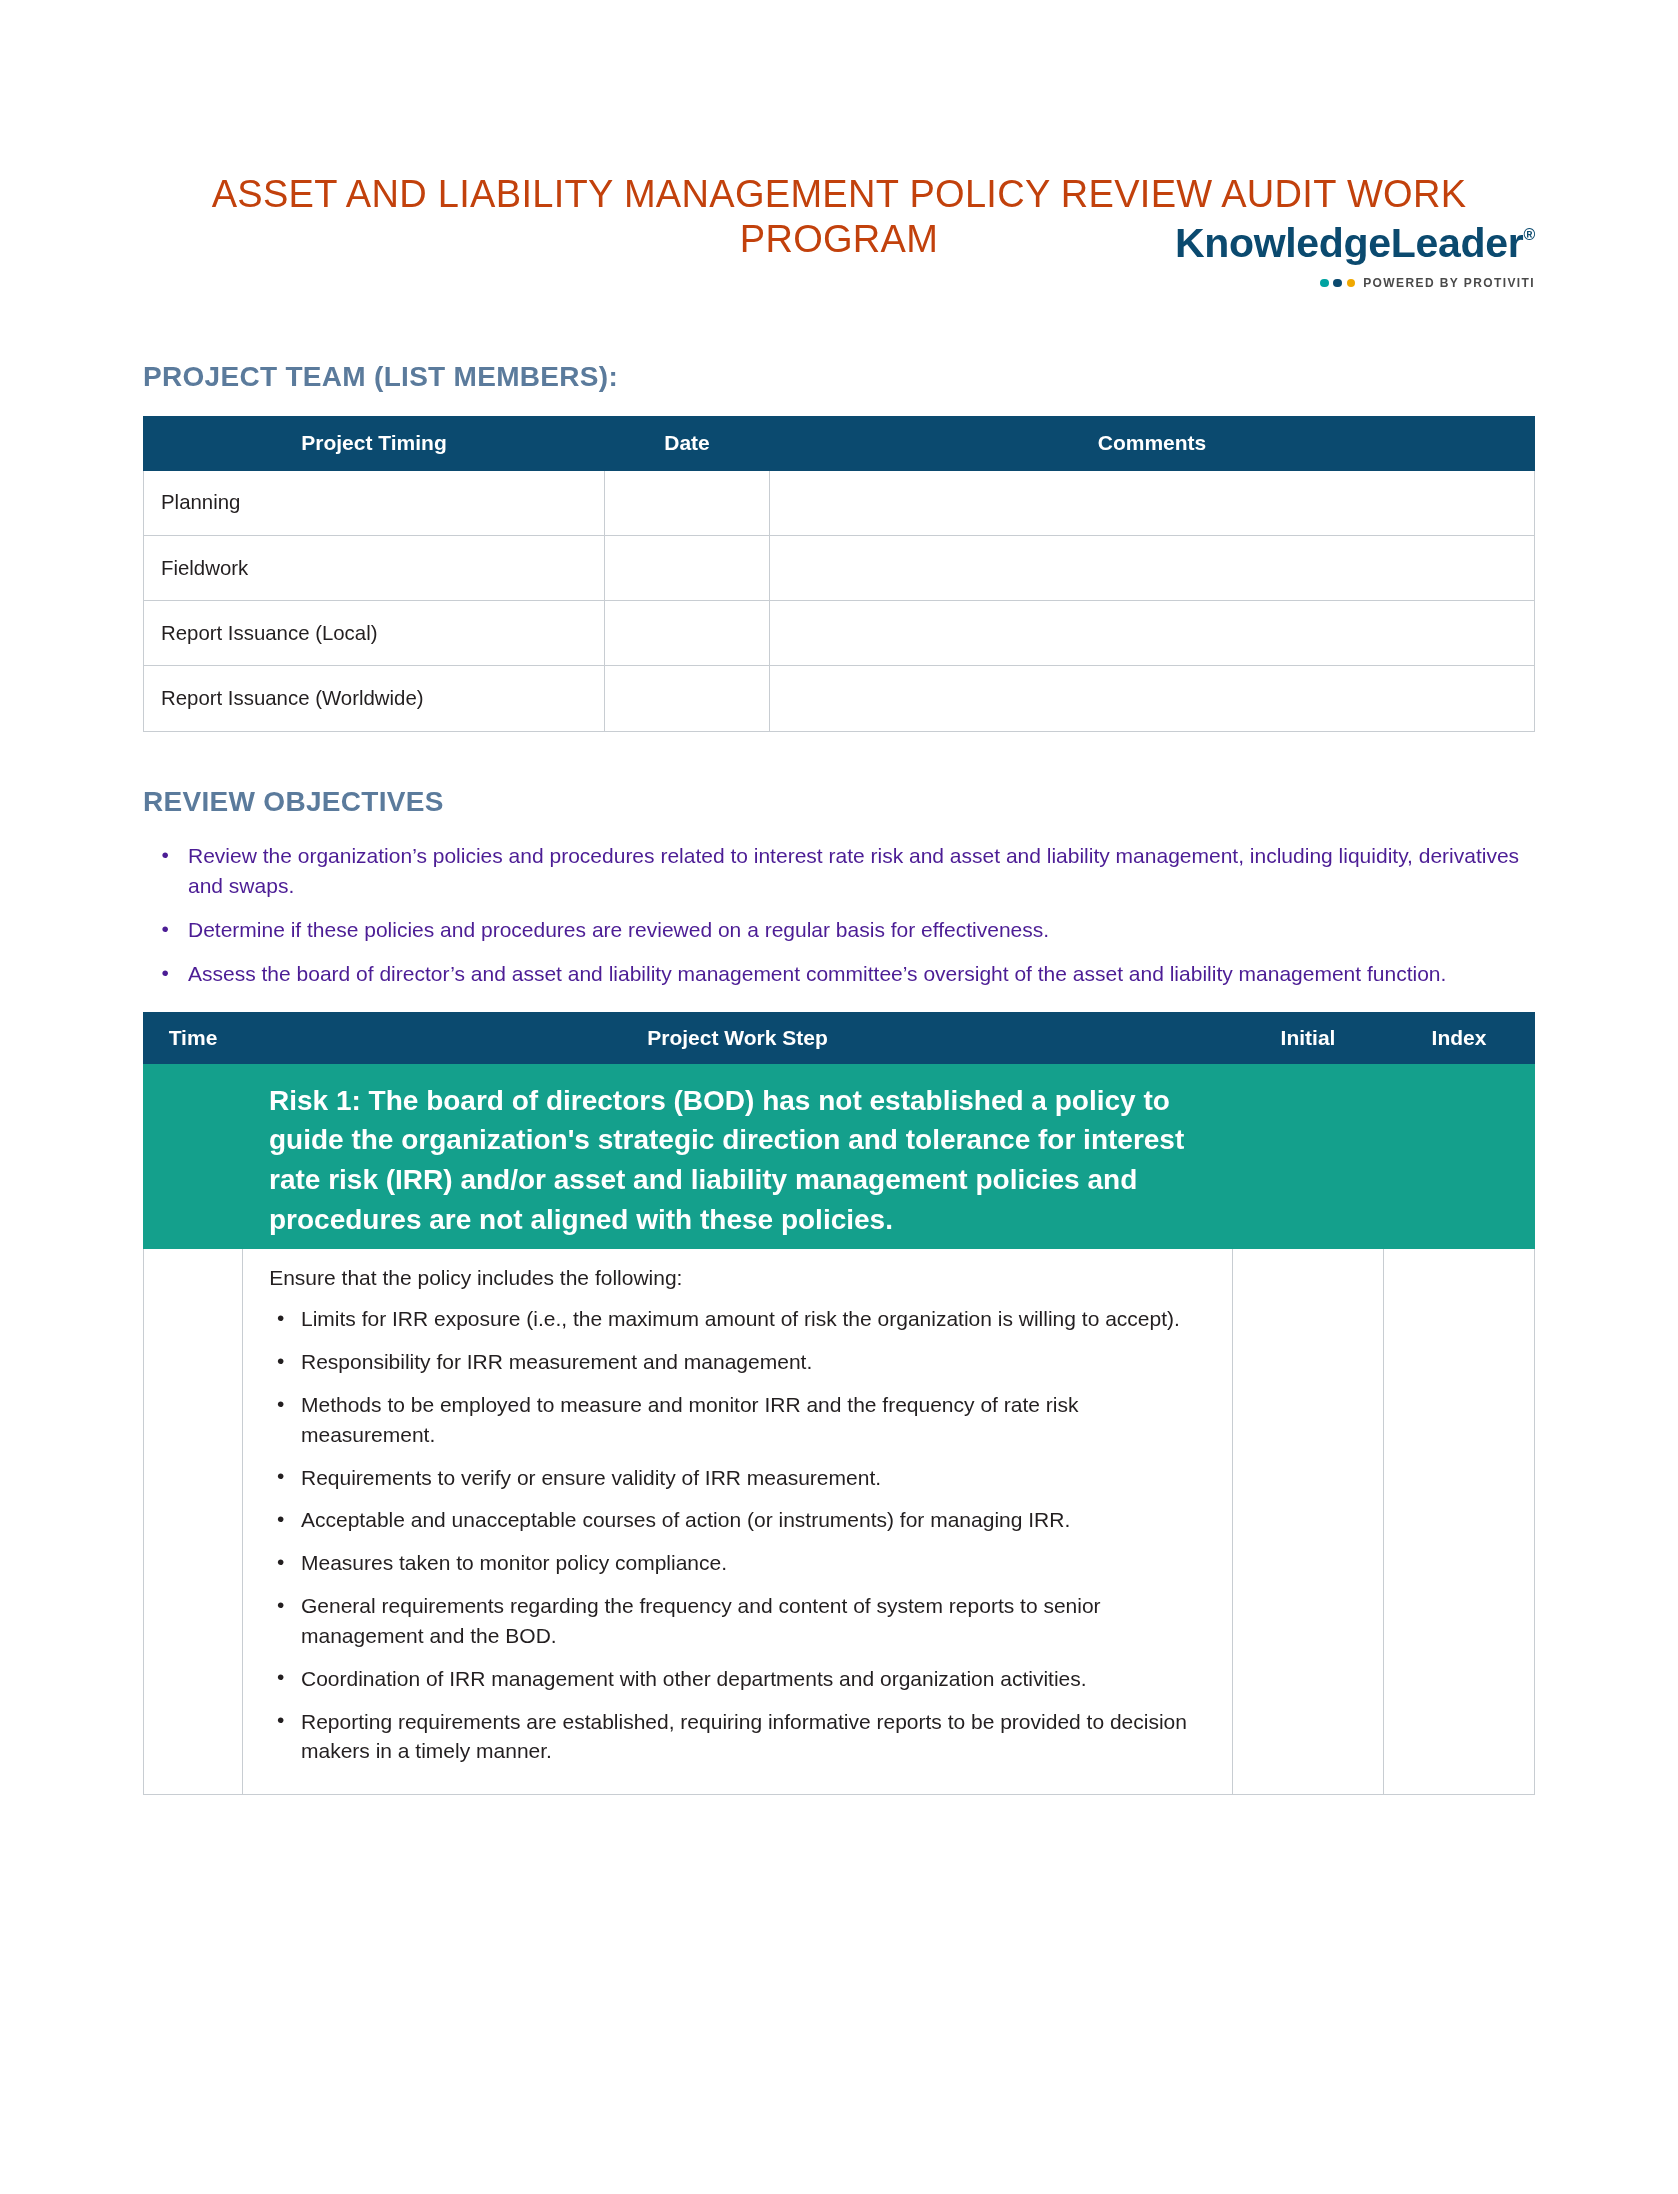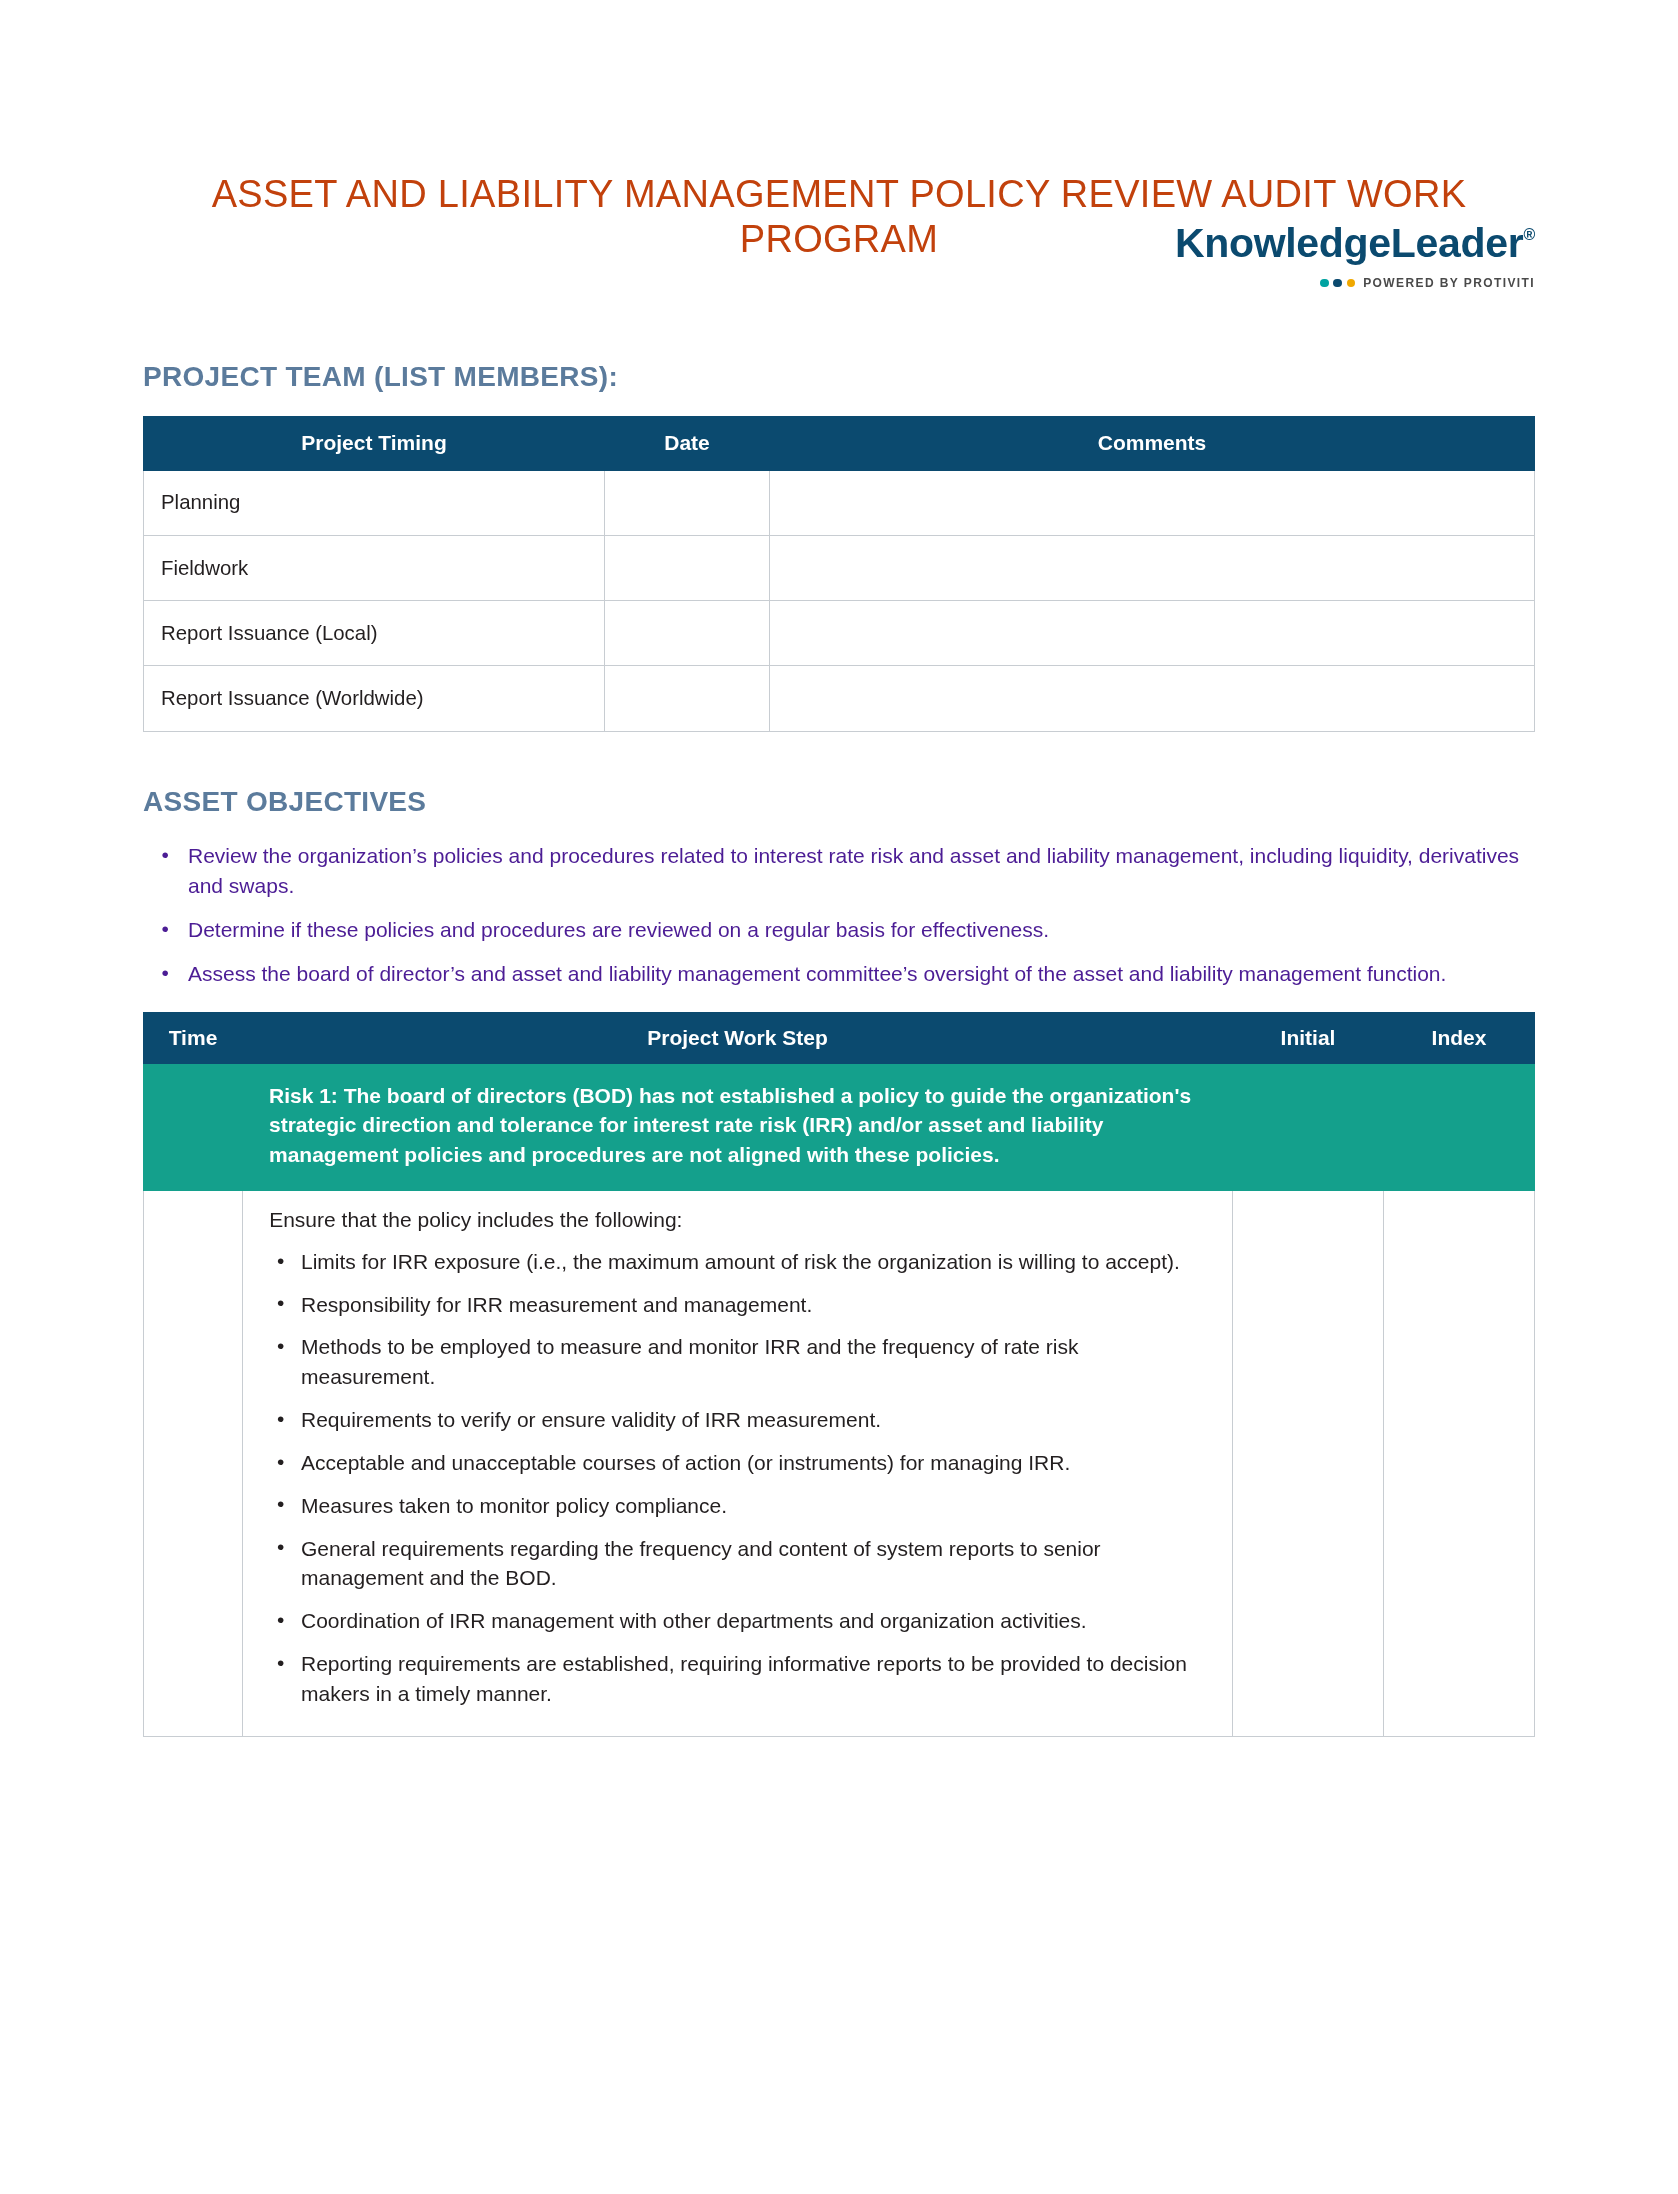--- a/index.html
+++ b/index.html
@@ -150,24 +150,24 @@
   .work-table td {
     border: 0.7px solid #c8cdd2;
     vertical-align: top;
     font-size: 20.4px;
     padding: 14.5px 17px;
   }
   .risk-row td {
     background: #14a08c;
     color: #ffffff;
     font-weight: bold;
-    font-size: 21px;
+    font-size: 28px;
     line-height: 1.42;
     border: 0.7px solid #14a08c;
-    padding: 17px 17px 20px 26px;
+    padding: 17px 17px 8px 26px;
   }
   .risk-row td.empty-cell {
     background: #14a08c;
     border-left: 0.7px solid #d9dde1;
   }
   .step-intro {
     font-size: 21px;
     line-height: 1.4;
     padding-left: 9.2px;
   }
@@ -244,21 +244,21 @@
         <td></td>
       </tr>
       <tr>
         <td>Report Issuance (Worldwide)</td>
         <td></td>
         <td></td>
       </tr>
     </tbody>
   </table>
 
-  <h2 class="section-heading" id="audit-objectives-heading">ASSET OBJECTIVES</h2>
+  <h2 class="section-heading" id="audit-objectives-heading">REVIEW OBJECTIVES</h2>
   <ul class="bullets">
     <li>Review the organization’s policies and procedures related to interest rate risk and asset and liability management, including liquidity, derivatives and swaps.</li>
     <li>Determine if these policies and procedures are reviewed on a regular basis for effectiveness.</li>
     <li>Assess the board of director’s and asset and liability management committee’s oversight of the asset and liability management function.</li>
   </ul>
 
   <table class="work-table">
     <colgroup>
       <col class="c-time">
       <col class="c-step">

